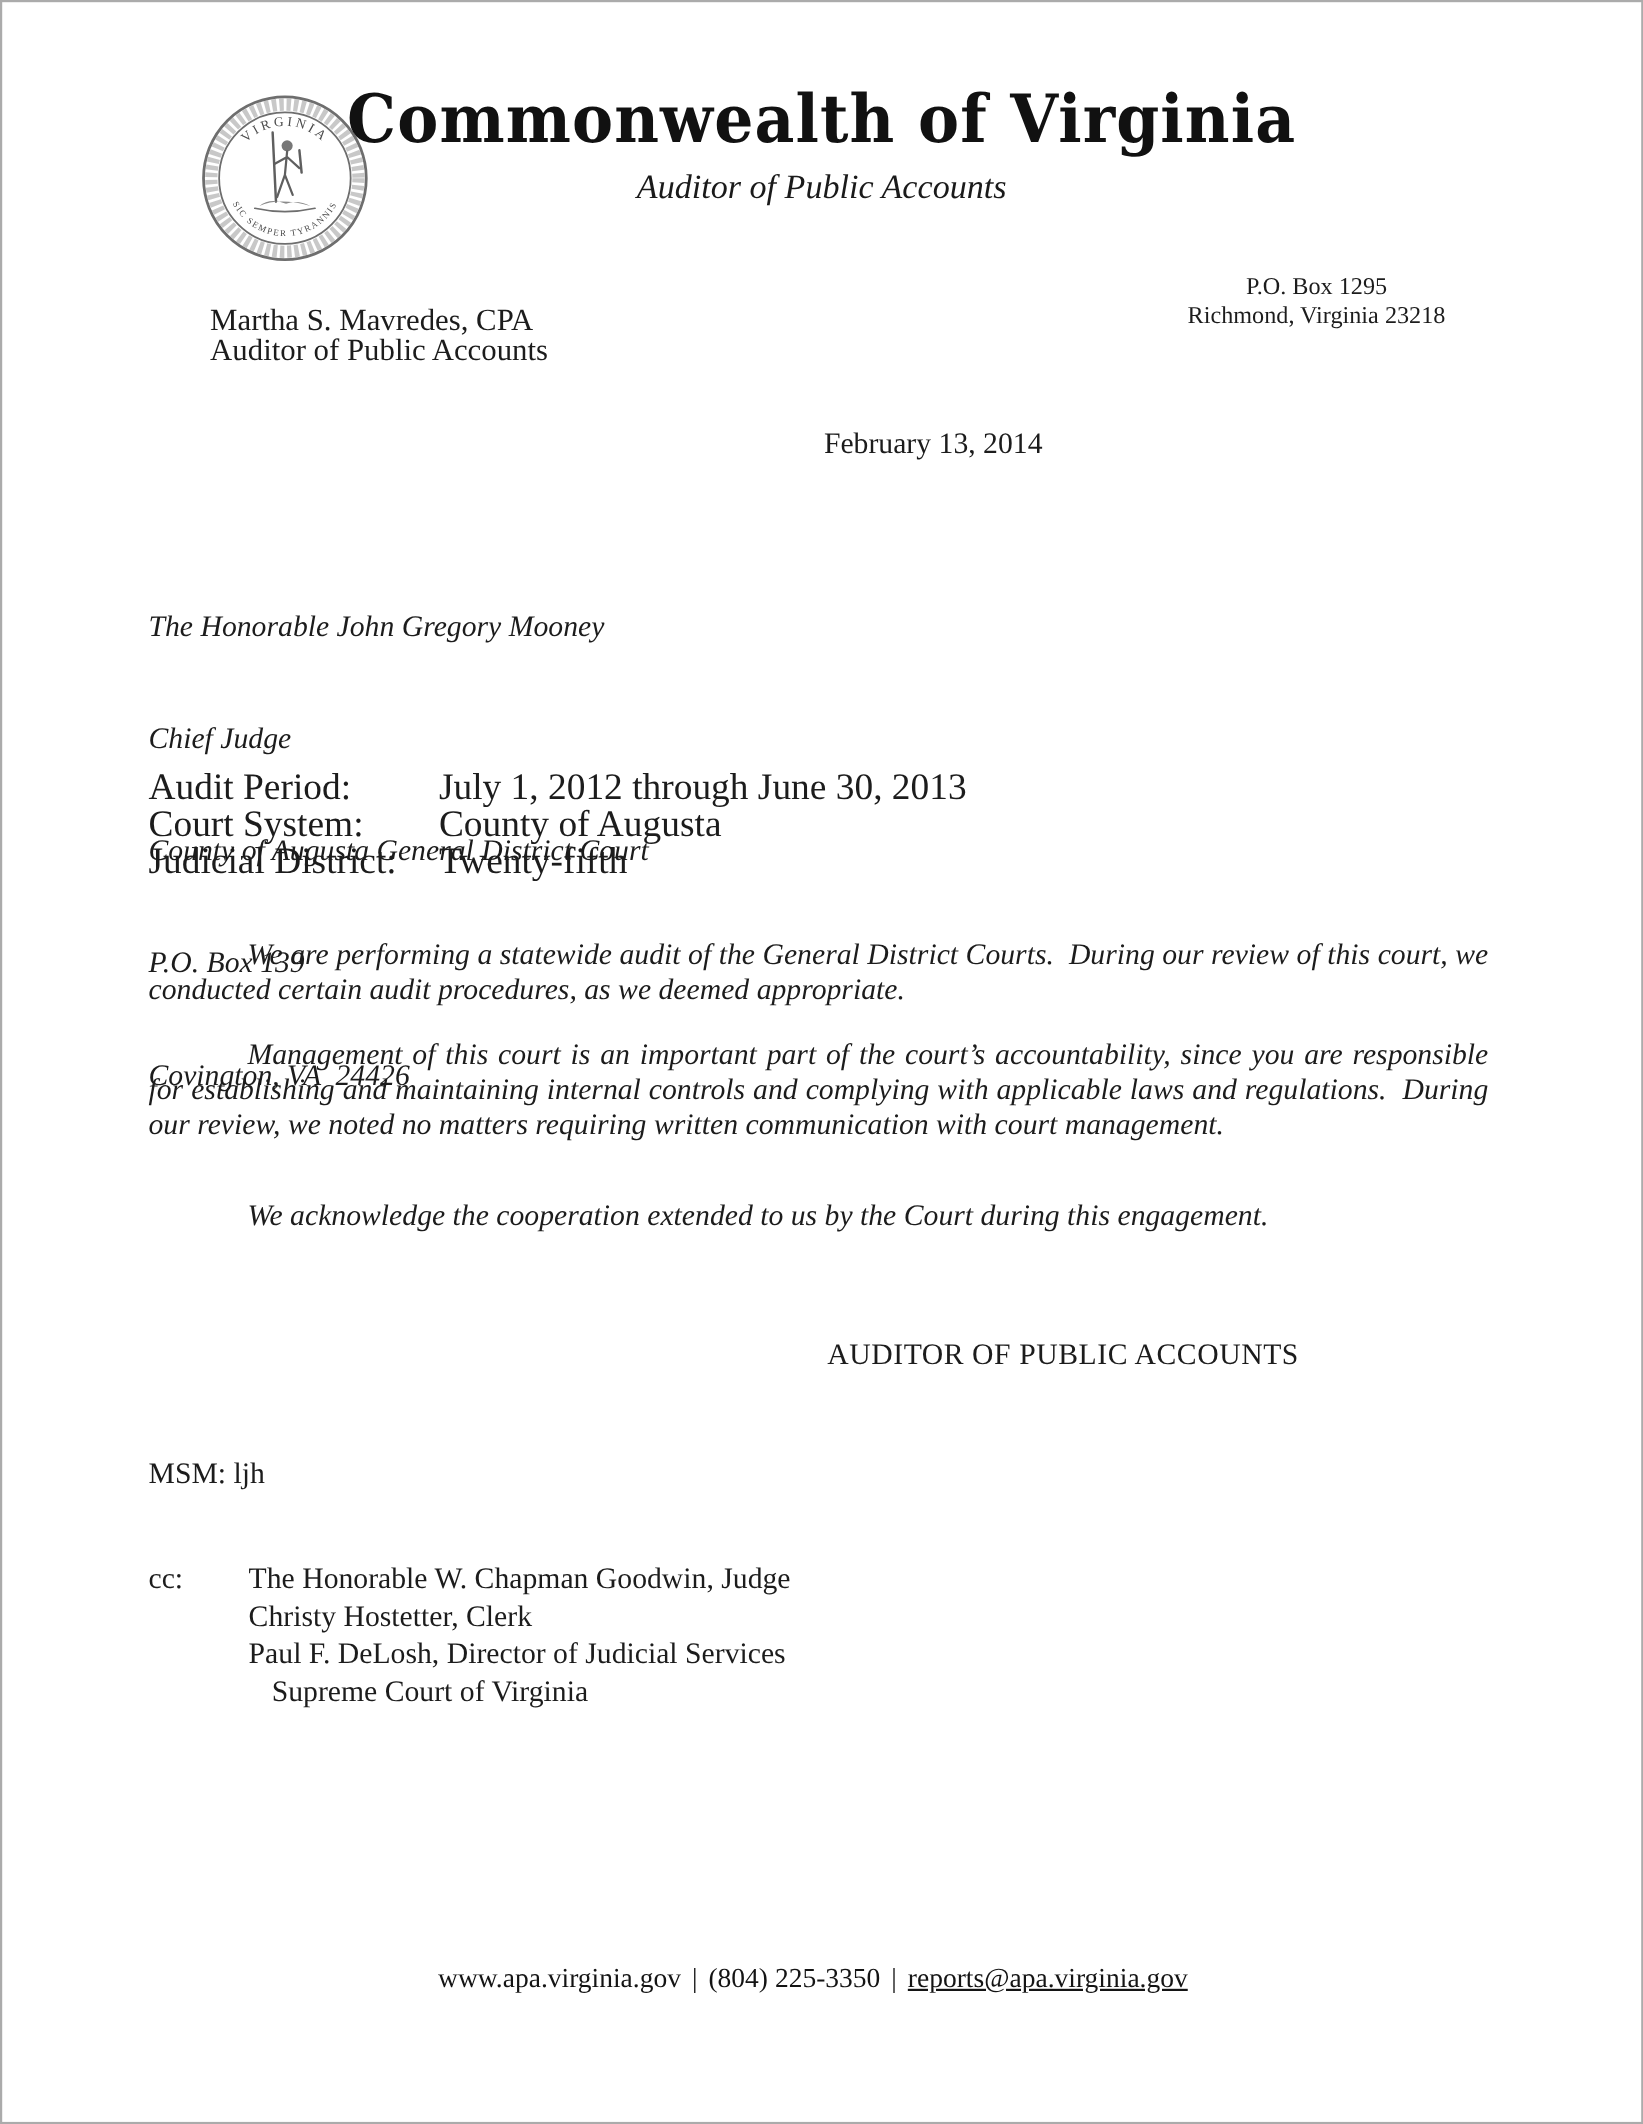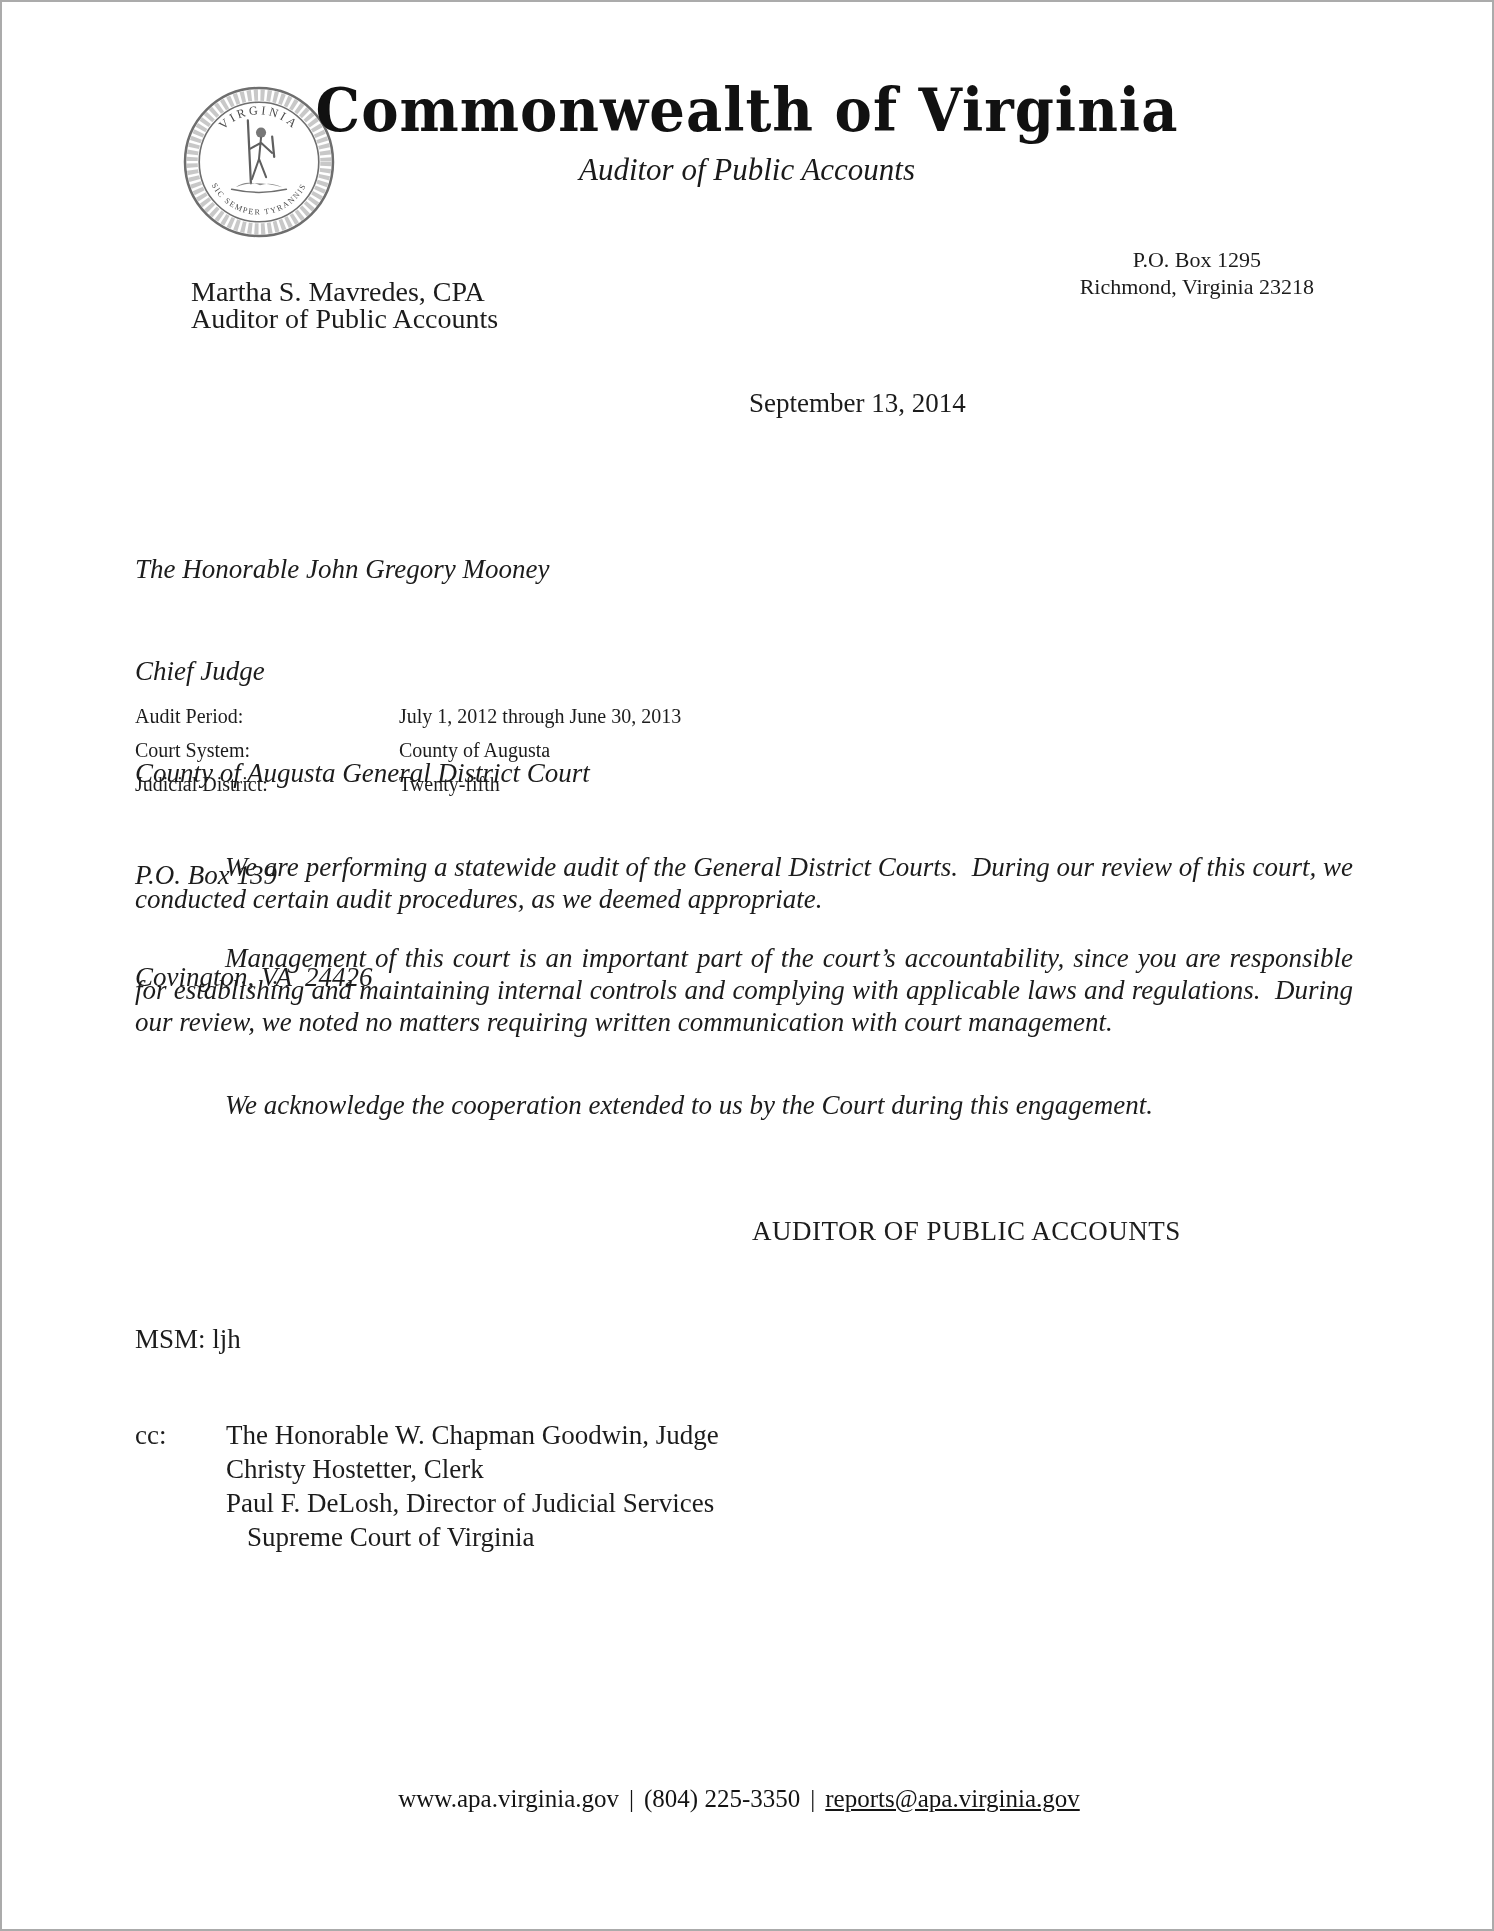--- a/index.html
+++ b/index.html
@@ -66,21 +66,21 @@
   }
   .recipient {
     position: absolute;
     left: 133px; top: 482px;
     font-size: 27px;
     line-height: 34px;
   }
   .audit-info {
     position: absolute;
     left: 133px; top: 697px;
-    font-size: 20px;
+    font-size: 34px;
     line-height: 34px;
   }
   .audit-row { display: flex; }
   .audit-label { width: 264px; }
 
   .body-para {
     position: absolute;
     left: 133px; right: 139px;
     font-size: 27px;
     line-height: 32px;
@@ -159,21 +159,21 @@
   <div class="official-left">
     <div>Martha S. Mavredes, CPA</div>
     <div>Auditor of Public Accounts</div>
   </div>
 
   <div class="contact-right">
     <div>P.O. Box 1295</div>
     <div>Richmond, Virginia 23218</div>
   </div>
 
-  <div class="date-line">September 13, 2014</div>
+  <div class="date-line">February 13, 2014</div>
 
   <div class="recipient pre">
     <div>The Honorable John Gregory Mooney</div>
     <div>Chief Judge</div>
     <div>County of Augusta General District Court</div>
     <div>P.O. Box 139</div>
     <div class="pre">Covington, VA  24426</div>
   </div>
 
   <div class="audit-info">

